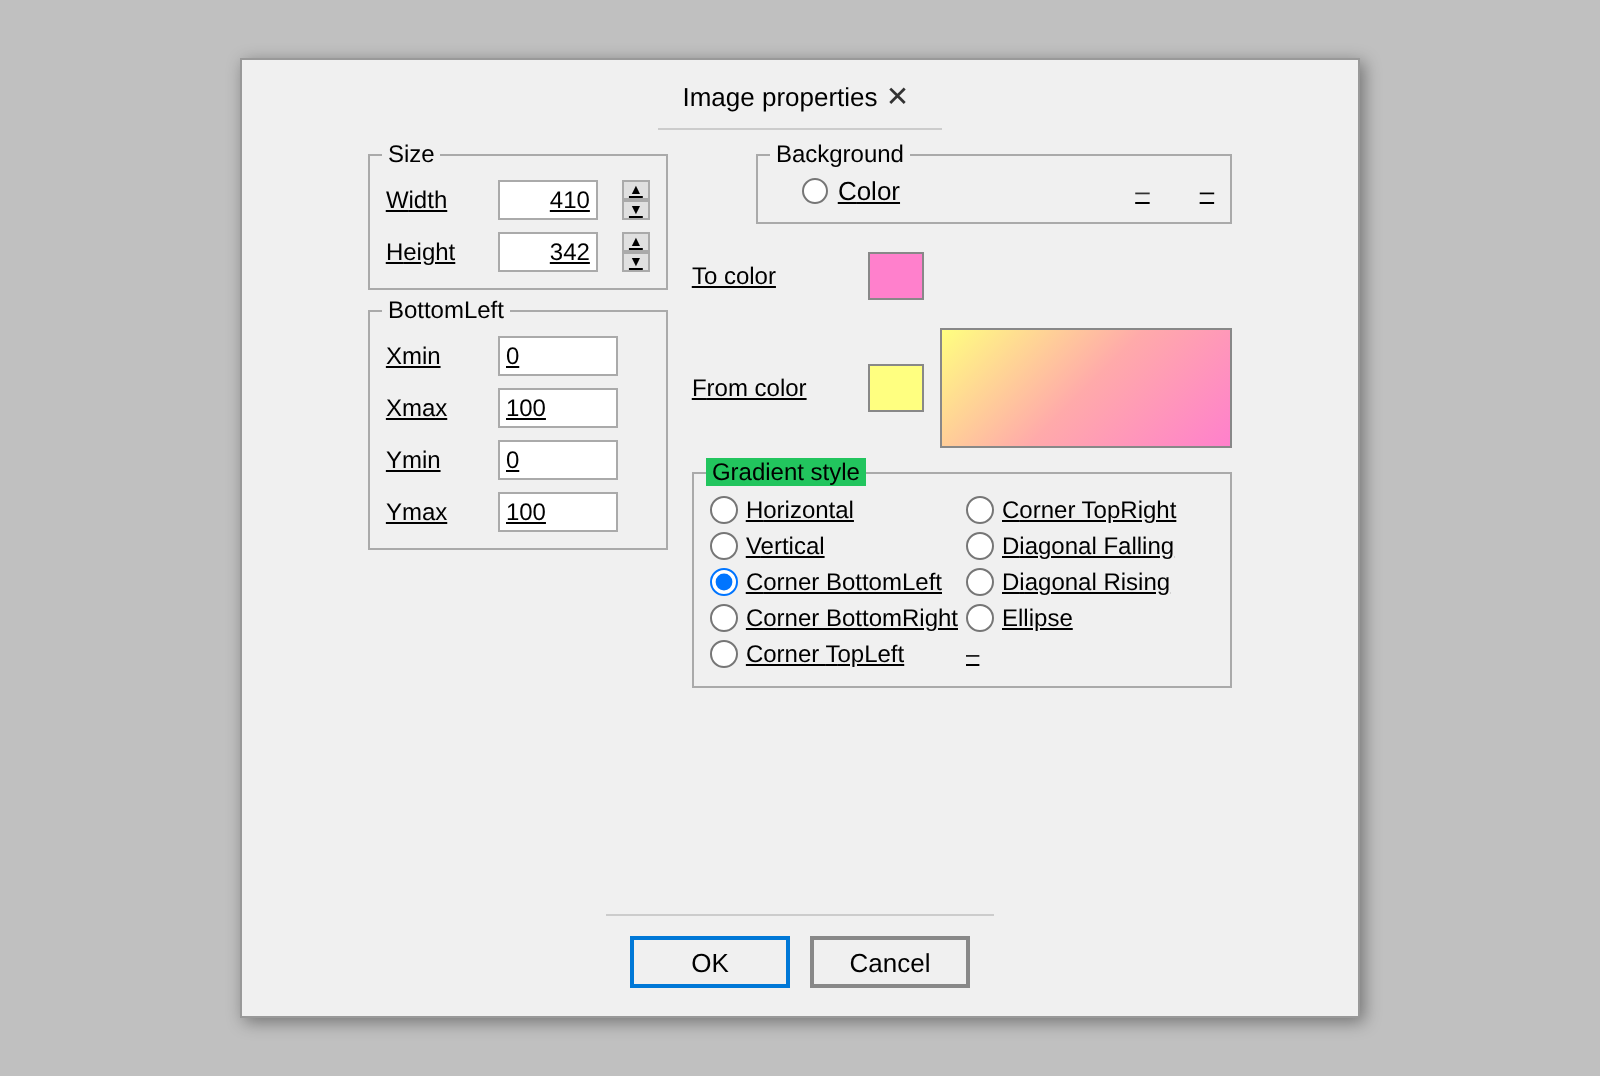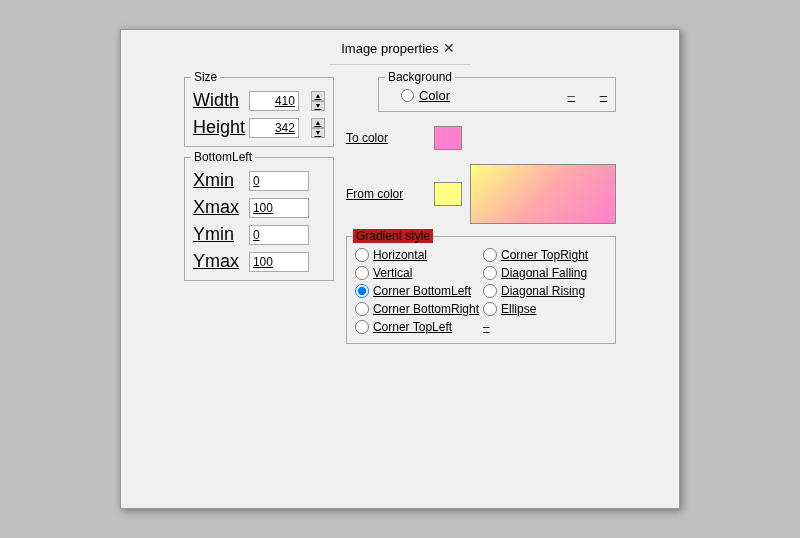--- a/index.html
+++ b/index.html
@@ -79,21 +79,21 @@
       font-size: 12px;
     }
     .field-row {
       display: flex;
       align-items: center;
       margin-top: 6px;
       gap: 6px;
     }
     .field-label {
       width: 50px;
-      font-size: 18px;
+      font-size: 12px;
     }
     .field-label u { text-decoration: underline; }
     .spin-container {
       display: flex;
       align-items: center;
       gap: 12px;
     }
     .spin-input {
       width: 50px;
       height: 20px;
@@ -189,21 +189,21 @@
     .gradient-section {
       border: 1px solid #aaa;
       padding: 6px 8px 8px 8px;
       position: relative;
       margin-top: 4px;
     }
     .gradient-section-label {
       position: absolute;
       top: -8px;
       left: 6px;
-      background: #b91c1c;
+      background: #22c55e;
       padding: 0 3px;
       font-size: 12px;
     }
     .gradient-options {
       display: grid;
       grid-template-columns: 1fr 1fr;
       gap: 2px 4px;
       margin-top: 4px;
     }
     .radio-option {
@@ -379,13 +379,17 @@
           </div>
 
           <div class="radio-option">
             <span>–</span>
           </div>
         </div>
       </div>
     </div>
   </div>
 
+  <div class="dialog-footer">
+    <button class="btn btn-ok">OK</button>
+    <button class="btn">Cancel</button>
+  </div>
 </div>
 
 </body></html>

